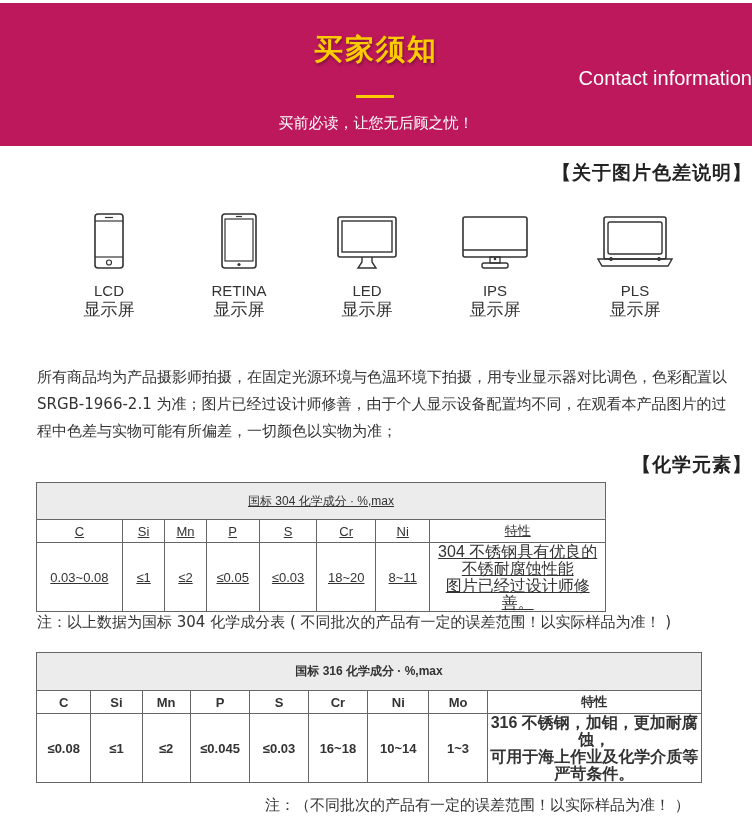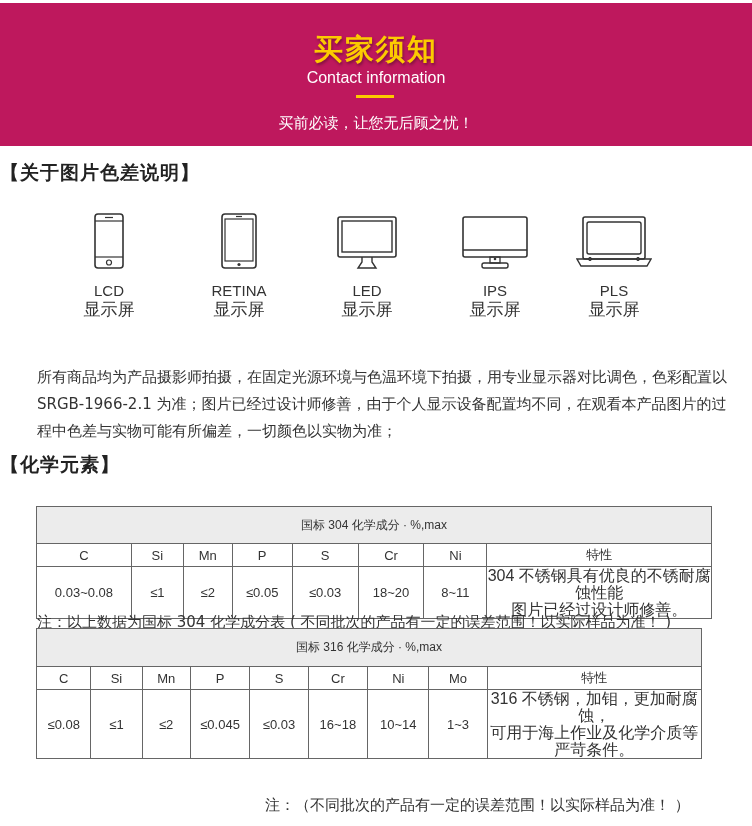--- a/index.html
+++ b/index.html
@@ -1,25 +1,25 @@
 <!DOCTYPE html>
 <html><head>
 <meta charset="utf-8">
 <style>
   * { box-sizing: border-box; margin: 0; padding: 0; }
   html, body { width: 752px; height: 826px; background: #ffffff; overflow: hidden; }
   body { position: relative; font-family: "DejaVu Sans", "Liberation Sans", sans-serif; color: #333; }
 
   .banner { position: absolute; left: 0; top: 3px; width: 752px; height: 143px; background: #be185d; }
   .banner-title { position: absolute; left: 0; width: 752px; top: 28px; text-align: center; font-size: 29px; font-weight: bold; color: #fccb00; letter-spacing: 2px; text-shadow: 1px 2px 3px rgba(0,0,0,0.35); line-height: 36px; }
-  .banner-sub { position: absolute; left: 0; width: 752px; top: 62px; text-align: center; font-family: "Liberation Sans", sans-serif; font-size: 16px; color: #ffffff; line-height: 26px; }
+  .banner-sub { position: absolute; left: 0; width: 752px; top: 62px; text-align: right; font-family: "Liberation Sans", sans-serif; font-size: 20px; color: #ffffff; line-height: 26px; }
   .banner-line { position: absolute; left: 356px; top: 92px; width: 38px; height: 3px; background: #fccb00; }
   .banner-note { position: absolute; left: 0; width: 752px; top: 110px; text-align: center; font-size: 15px; color: #ffffff; line-height: 20px; }
 
-  .section-title { position: absolute; left: 0; width: 752px; text-align: left; font-size: 19px; font-weight: bold; color: #222; line-height: 24px; letter-spacing: 1px; }
+  .section-title { position: absolute; left: 0; width: 752px; text-align: right; font-size: 19px; font-weight: bold; color: #222; line-height: 24px; letter-spacing: 1px; }
 
   .device { position: absolute; width: 110px; text-align: center; }
   .device svg { display: block; margin: 0 auto; }
   .device-name { font-family: "Liberation Sans", sans-serif; font-size: 15px; color: #333; line-height: 18px; margin-top: 0; }
   .device-type { font-size: 17px; color: #333; line-height: 18px; }
 
   .para { position: absolute; left: 37px; top: 364px; width: 690px; font-size: 15px; line-height: 27px; color: #333; }
 
   table.chem { position: absolute; left: 36px; border-collapse: collapse; font-family: "Liberation Sans", sans-serif; color: #333; }
   table.chem td { border: 1px solid #666; text-align: center; vertical-align: middle; padding: 0; }
@@ -84,38 +84,38 @@
     <line x1="1" y1="34" x2="65" y2="34" stroke="#333" stroke-width="1.4"></line>
     <rect x="28" y="41" width="10" height="6" fill="none" stroke="#333" stroke-width="1.3"></rect>
     <rect x="20" y="47" width="26" height="5" rx="2" fill="none" stroke="#333" stroke-width="1.4"></rect>
     <circle cx="33" cy="43" r="1.3" fill="#333"></circle>
   </svg>
   <div style="height:13px"></div>
   <div class="device-name">IPS</div>
   <div class="device-type">显示屏</div>
 </div>
 
-<div class="device" style="left:559px; top:216px;">
+<div class="device" style="left:580px; top:216px;">
   <svg width="76" height="52" viewBox="0 0 76 52">
     <rect x="7" y="1" width="62" height="42" rx="2" fill="none" stroke="#333" stroke-width="1.6"></rect>
     <rect x="11" y="6" width="54" height="32" rx="2" fill="none" stroke="#333" stroke-width="1.4"></rect>
     <path d="M1 43 L75 43 L71 50 L5 50 Z" fill="none" stroke="#333" stroke-width="1.4"></path>
     <circle cx="14" cy="43" r="1.6" fill="none" stroke="#333" stroke-width="1"></circle>
     <circle cx="62" cy="43" r="1.6" fill="none" stroke="#333" stroke-width="1"></circle>
   </svg>
   <div style="height:14px"></div>
   <div class="device-name">PLS</div>
   <div class="device-type">显示屏</div>
 </div>
 
 <div class="para">所有商品均为产品摄影师拍摄，在固定光源环境与色温环境下拍摄，用专业显示器对比调色，色彩配置以 SRGB-1966-2.1 为准；图片已经过设计师修善，由于个人显示设备配置均不同，在观看本产品图片的过程中色差与实物可能有所偏差，一切颜色以实物为准；</div>
 
 <div class="section-title" style="top:452px;">【化学元素】</div>
 
-<table class="chem" style="top:506px; width:676px;">
+<table class="chem" style="top:482px; width:570px;text-decoration:underline;">
   <colgroup>
     <col style="width:95px">
       <col style="width:52px">
       <col style="width:49px">
       <col style="width:60px">
     <col style="width:66px">
       <col style="width:66px">
       <col style="width:63px">
       <col style="width:225px">
   </colgroup>
@@ -144,21 +144,21 @@
     <td class="desc">
       <div>304 不锈钢具有优良的不锈耐腐蚀性能</div>
       <div>图片已经过设计师修善。</div>
     </td>
   </tr>
 </tbody>
   </table>
 
 <div class="note" style="left:37px; top:612px;">注：以上数据为国标 304 化学成分表 ( 不同批次的产品有一定的误差范围！以实际样品为准！ )</div>
 
-<table class="chem" style="top:628px; width:666px;">
+<table class="chem" style="top:652px; width:666px;font-weight:bold;">
   <colgroup>
     <col style="width:55px">
       <col style="width:52px">
       <col style="width:49px">
       <col style="width:60px">
     <col style="width:59px">
       <col style="width:60px">
       <col style="width:62px">
       <col style="width:59px">
       <col style="width:219px">

